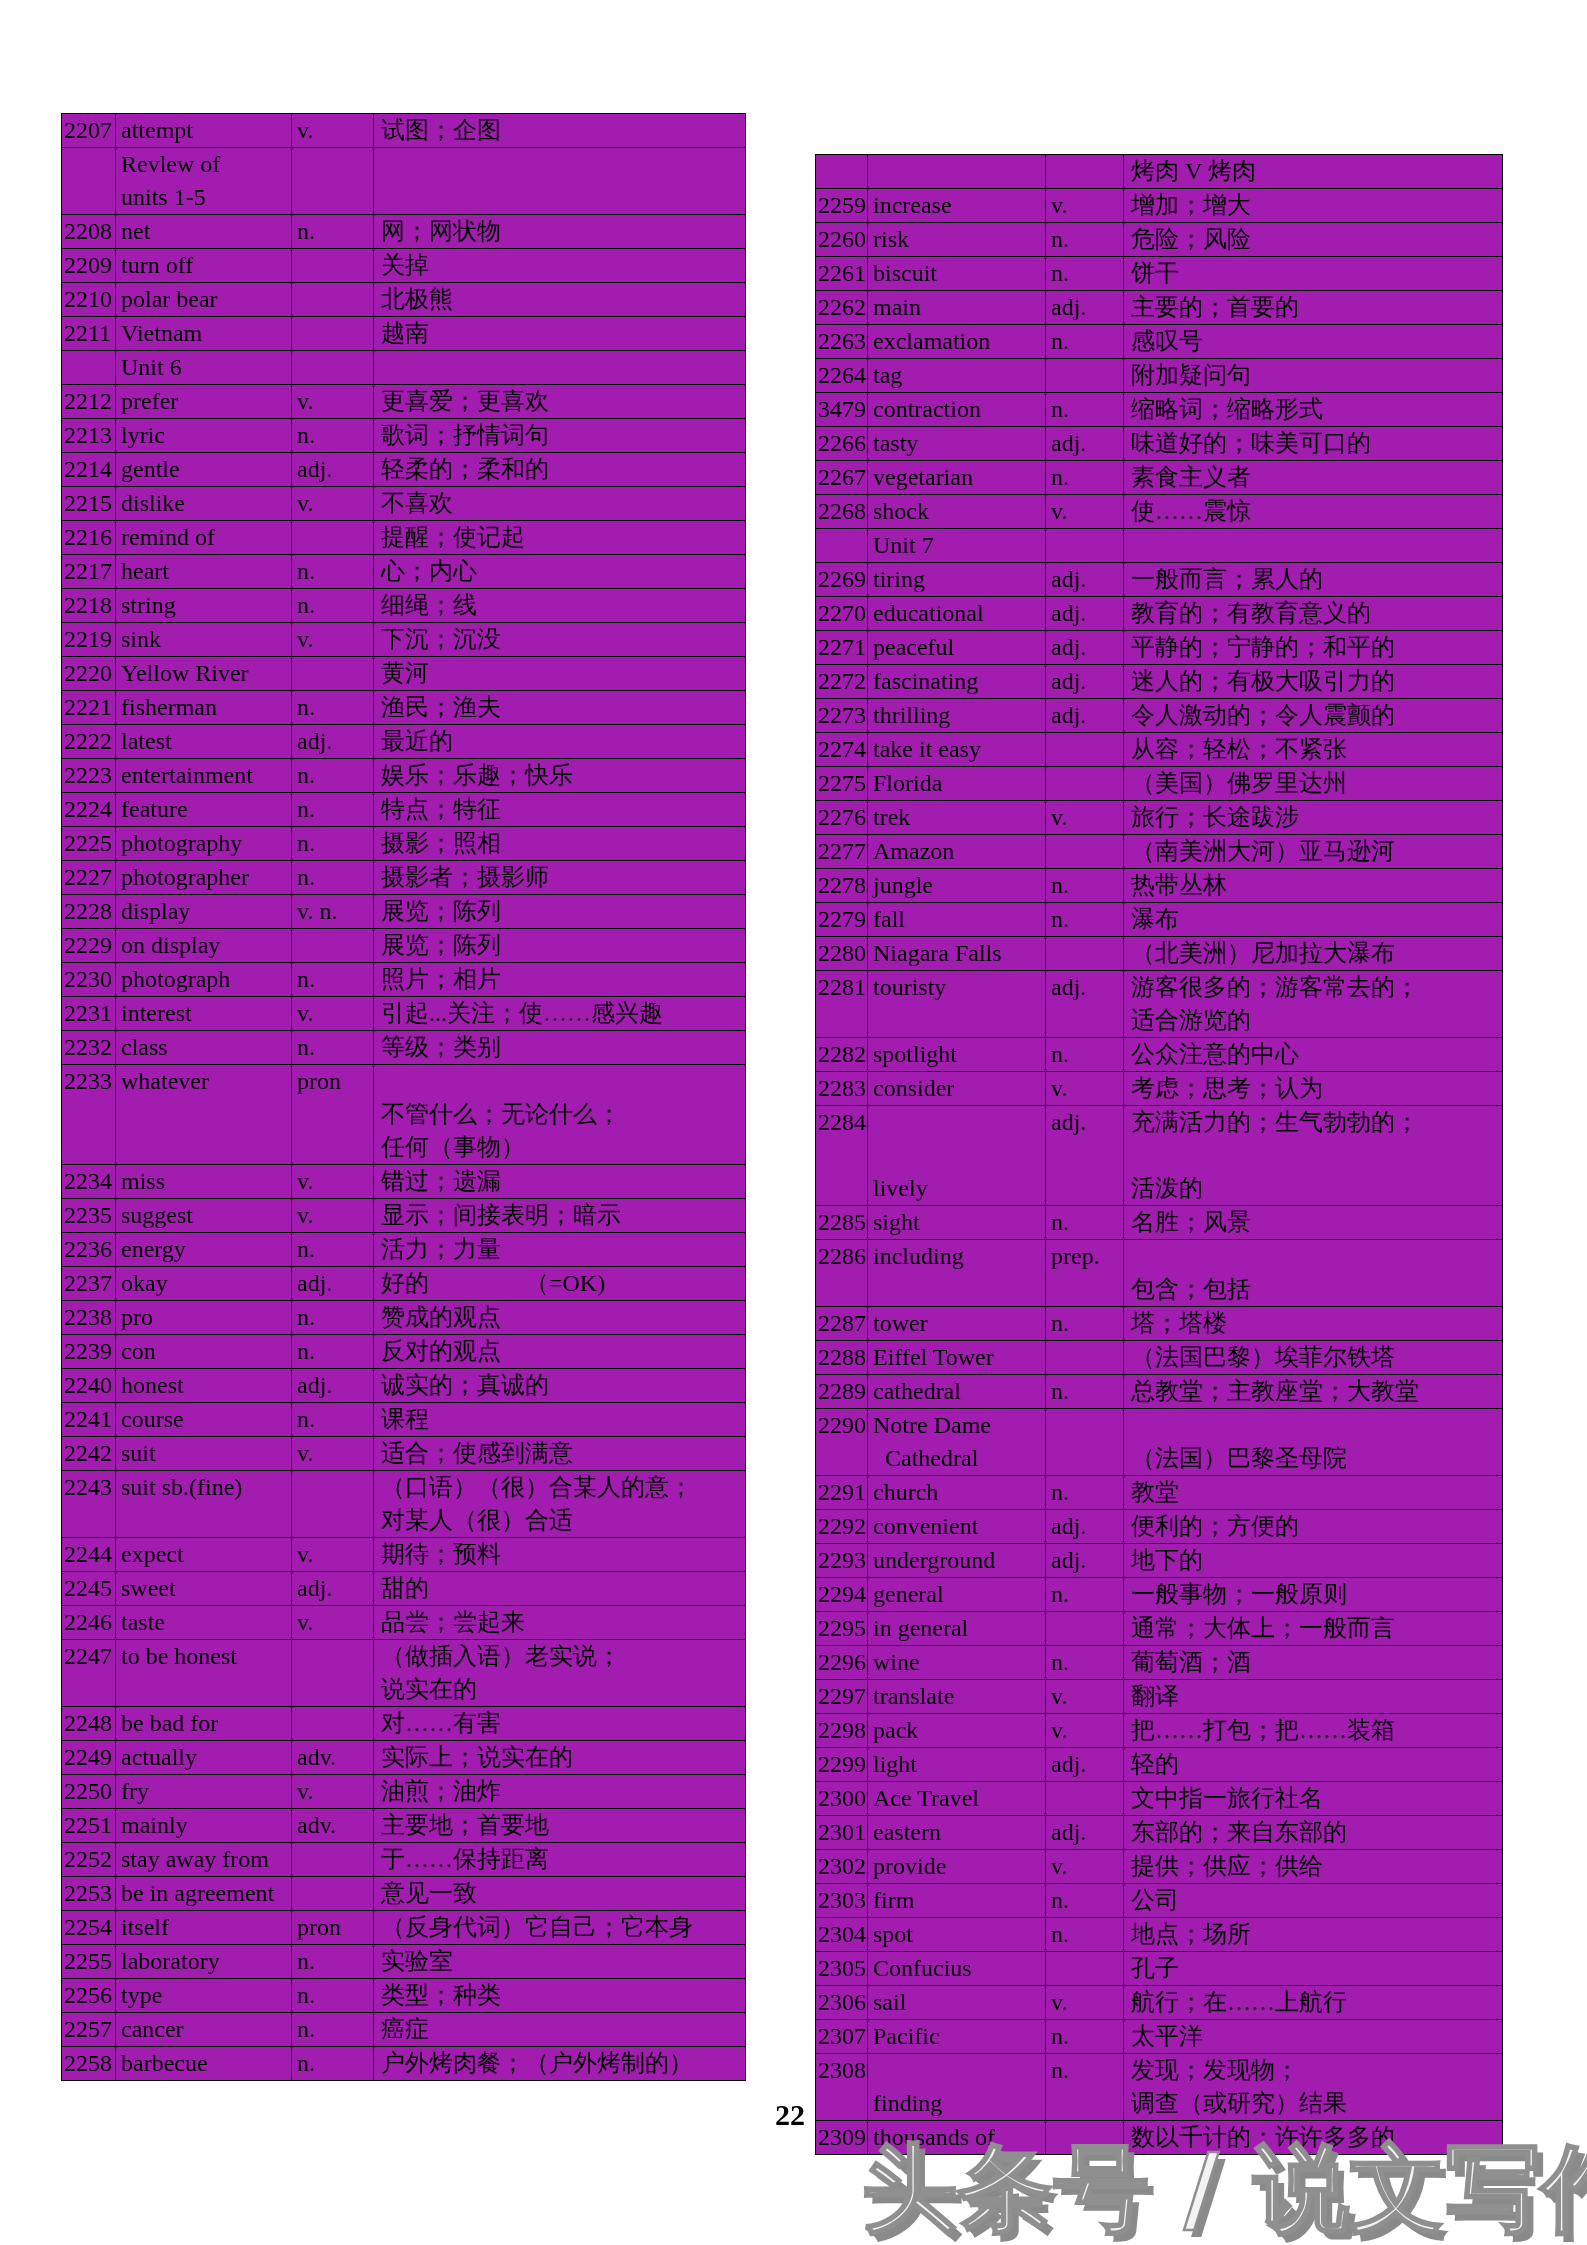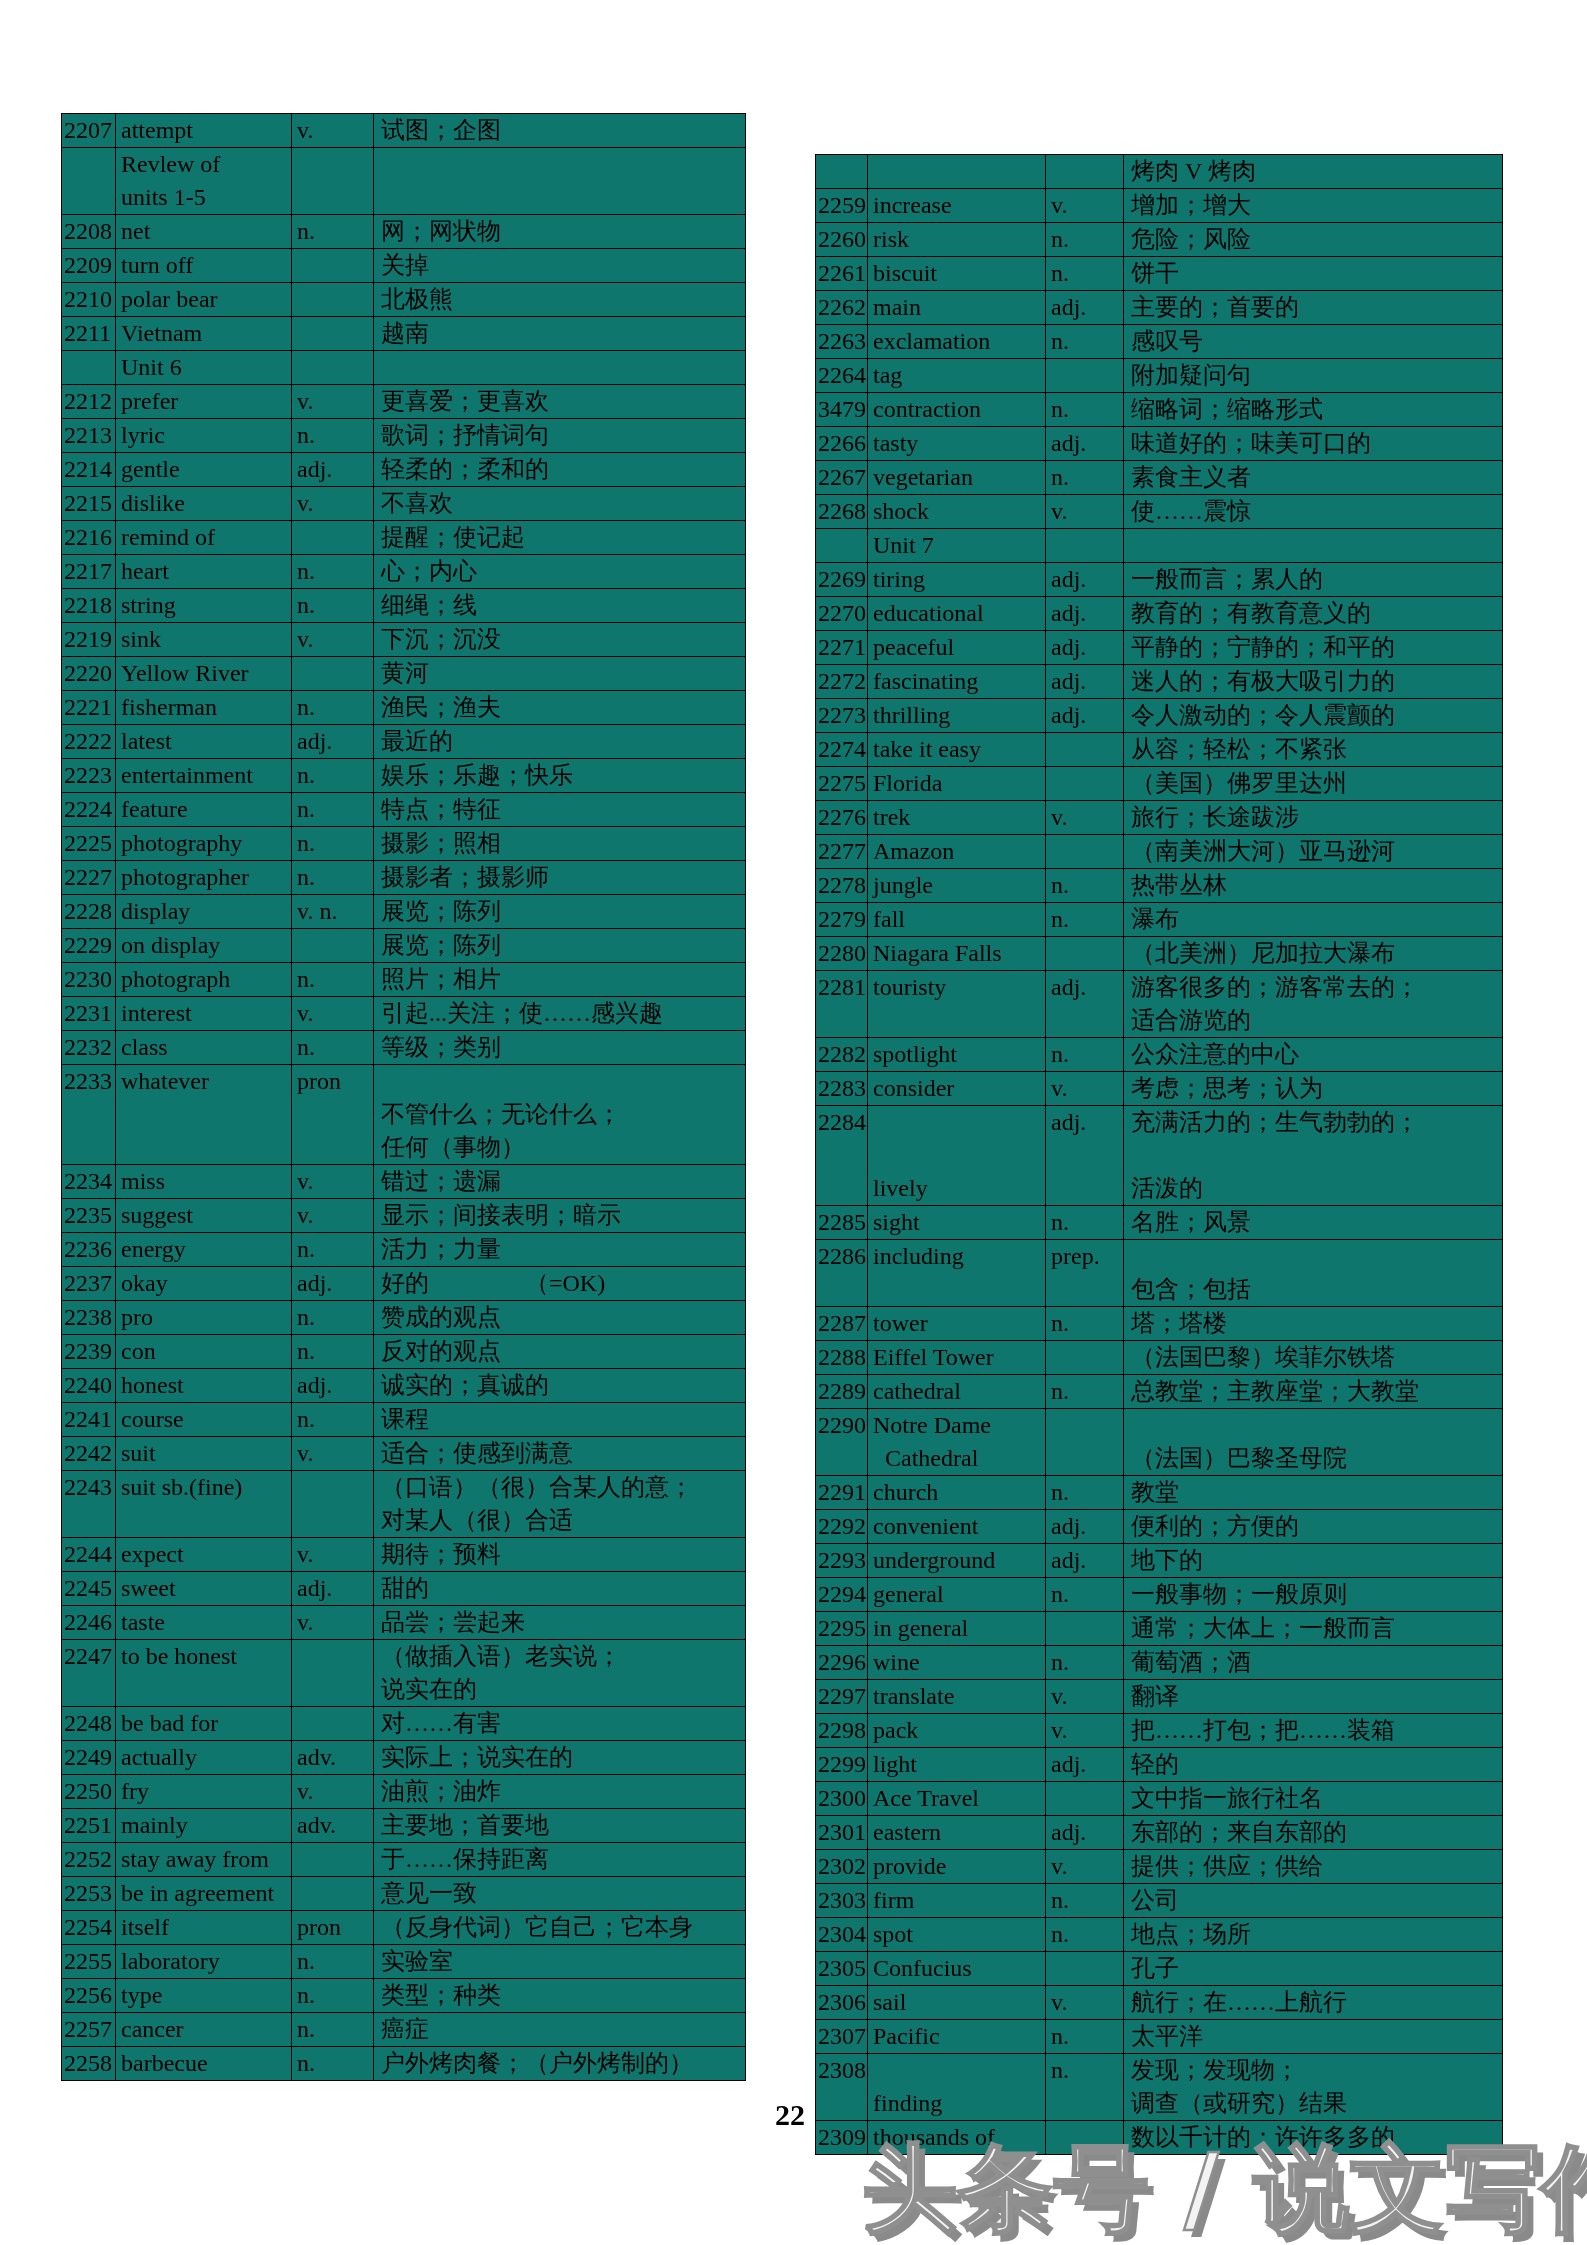--- a/index.html
+++ b/index.html
@@ -3,21 +3,21 @@
 <meta charset="utf-8">
 <style>
   html,body{margin:0;padding:0;}
   body{
     width:1587px;height:2245px;position:relative;background:#ffffff;
     font-family:"Liberation Serif","DejaVu Serif",serif;color:#000;
     overflow:hidden;
   }
   table.vocab{
     border-collapse:collapse;position:absolute;top:113px;table-layout:fixed;
-    background:#0f766e;
+    background:#a21caf;
   }
   #table-left{left:61px;width:684px;}
   #table-right{left:815px;width:687px;margin-top:41px;}
   table.vocab td{
     border:1.5px solid #000;
     padding:0 3px 0 5px;
     vertical-align:top;
     font-size:24px;
     line-height:33px;
     height:33px;

